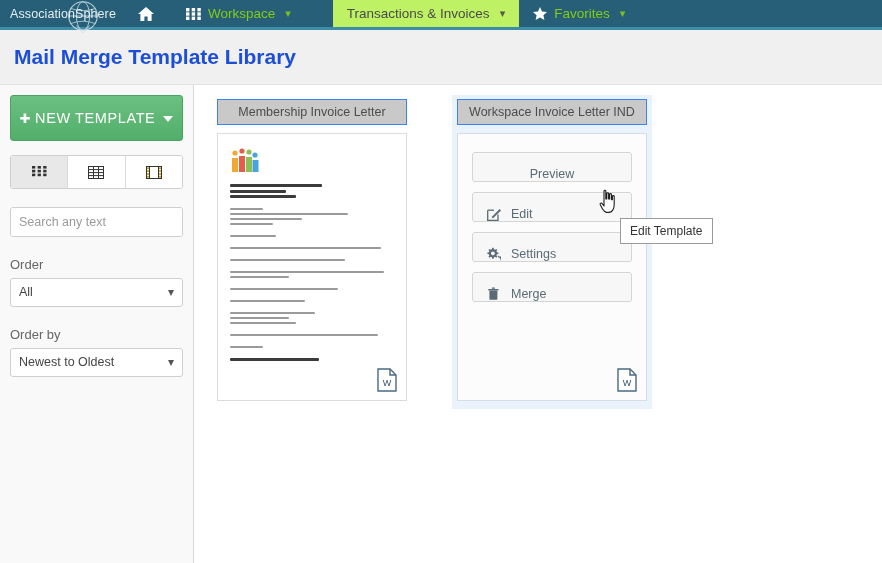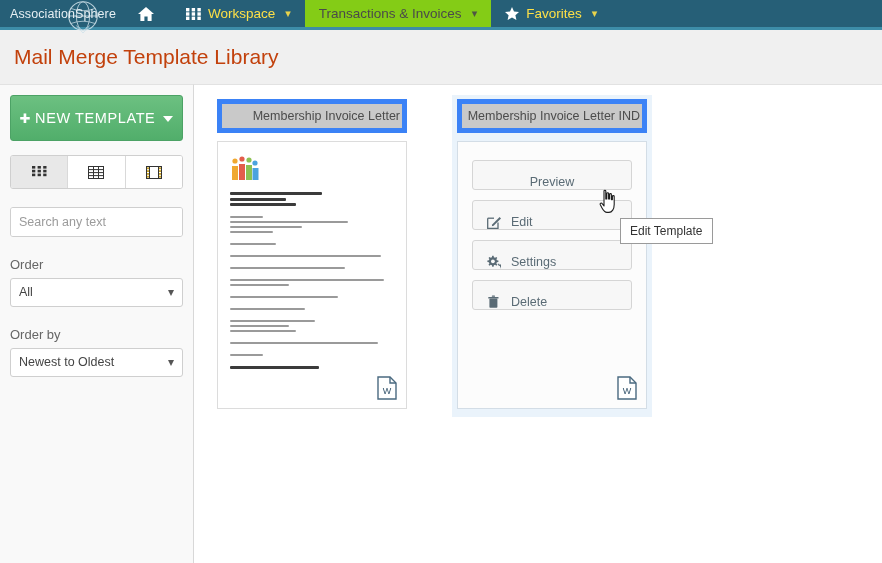--- a/index.html
+++ b/index.html
@@ -38,49 +38,50 @@
     position: absolute;
     left: 64px; top: -3px;
     width: 38px; height: 38px;
     z-index: 1;
     opacity: .85;
   }
   .nav-item {
     display: flex; align-items: center;
     gap: 7px;
     padding: 0 14px;
-    color: #fde047;
+    color: #84cc16;
     font-size: 13.5px;
     white-space: nowrap;
     cursor: pointer;
   }
   .nav-item.home { padding: 0 18px; }
   .nav-item.active {
-    background: #84cc16;
+    background: #bef264;
     color: #4a4a4a;
+    margin-left: 28px;
   }
   .chev {
     font-size: 11px;
     opacity: .9;
     margin-left: 3px;
   }
   .icon-svg { display:block; }
 
   
   .page-header {
     height: 54px;
     background: #f0f0f0;
     display: flex;
     align-items: center;
     padding-left: 14px;
   }
   .page-title {
-    color: #c2410c;
+    color: #1d4ed8;
     font-size: 21px;
-    font-weight: normal;
+    font-weight: bold;
     margin: 0;
   }
 
   
   .body-wrap {
     display: flex;
     height: 479px;
     background: #ffffff;
   }
 
@@ -210,24 +211,24 @@
   }
 
   .card {
     width: 200px;
     padding: 4px 5px 8px 5px;
   }
   .card.hovered { background: #eaf3fb; }
 
   .card-title {
     background: #c9c9c9;
-    border: 5px solid #3b82f6;
+    border: 1px solid #3b82f6;
     color: #4c4c4c;
     font-size: 12.5px;
-    text-align: right;
+    text-align: center;
     padding: 5px 2px;
     white-space: nowrap;
     overflow: hidden;
   }
 
   .card-body {
     margin-top: 8px;
     height: 268px;
     background: #ffffff;
     border: 1px solid #dcdcdc;
@@ -480,21 +481,21 @@
         </div>
         <svg class="file-icon" width="20" height="24" viewBox="0 0 20 24">
           <path d="M1 1 L13 1 L19 7 L19 23 L1 23 Z" fill="#ffffff" stroke="#4a6a80" stroke-width="1.4"></path>
           <path d="M13 1 L13 7 L19 7" fill="none" stroke="#4a6a80" stroke-width="1.4"></path>
           <text x="10" y="18" font-size="9" fill="#33536b" text-anchor="middle" font-family="Liberation Sans, sans-serif">W</text>
         </svg>
       </div>
     </div>
 
     <div class="card hovered">
-      <div class="card-title">Membership Invoice Letter IND</div>
+      <div class="card-title">Workspace Invoice Letter IND</div>
       <div class="card-body">
         <div class="actions">
 
           <div class="action-btn center">
             <span>Preview</span>
           </div>
 
           <div class="action-btn">
             <span class="ico">
               <svg width="14" height="14" viewBox="0 0 14 14">
@@ -520,21 +521,21 @@
           </div>
 
           <div class="action-btn">
             <span class="ico">
               <svg width="14" height="14" viewBox="0 0 14 14">
                 <rect x="2.4" y="3.6" width="8" height="9.2" rx="0.8" fill="#5a6b75"></rect>
                 <rect x="1.2" y="2" width="10.4" height="1.6" rx="0.6" fill="#5a6b75"></rect>
                 <rect x="4.8" y="0.4" width="3.2" height="1.4" rx="0.5" fill="#5a6b75"></rect>
               </svg>
             </span>
-            <span>Delete</span>
+            <span>Merge</span>
           </div>
         </div>
 
         <svg class="file-icon" width="20" height="24" viewBox="0 0 20 24">
           <path d="M1 1 L13 1 L19 7 L19 23 L1 23 Z" fill="#ffffff" stroke="#4a6a80" stroke-width="1.4"></path>
           <path d="M13 1 L13 7 L19 7" fill="none" stroke="#4a6a80" stroke-width="1.4"></path>
           <text x="10" y="18" font-size="9" fill="#33536b" text-anchor="middle" font-family="Liberation Sans, sans-serif">W</text>
         </svg>
       </div>
     </div>

